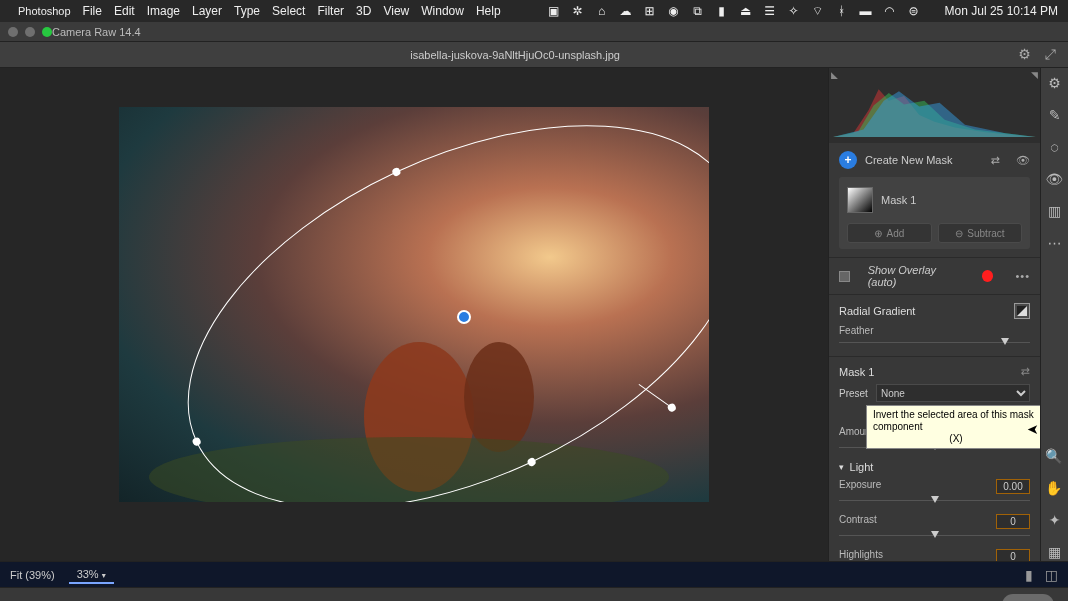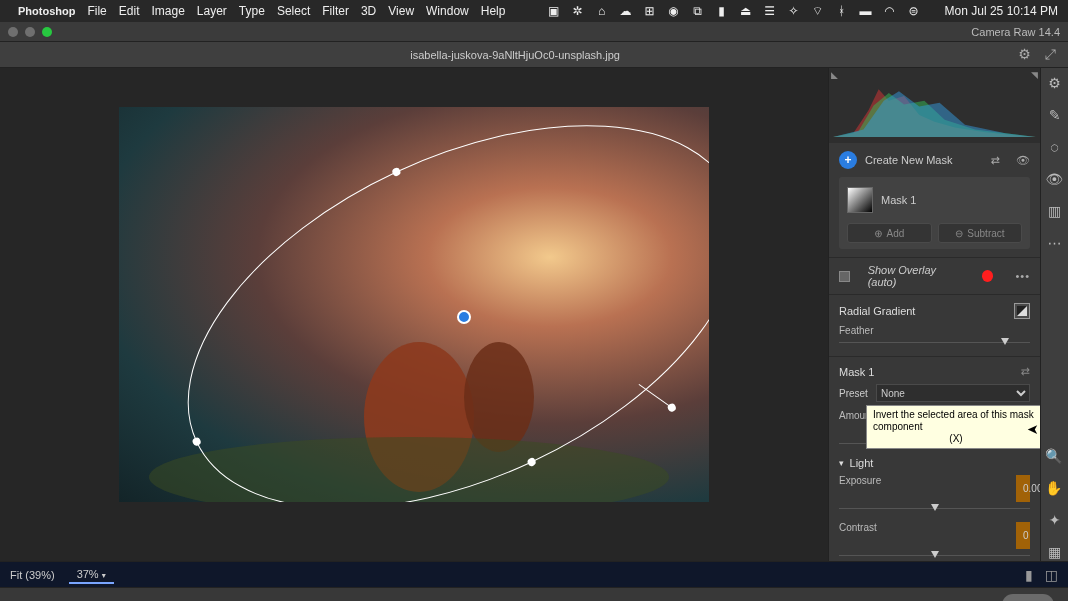--- a/index.html
+++ b/index.html
@@ -1,35 +1,35 @@
 <!DOCTYPE html>
 <html><head>
 <meta charset="utf-8">
 <style>
 * { margin: 0; padding: 0; box-sizing: border-box; font-family: -apple-system, "Helvetica Neue", Arial, sans-serif; }
 body { background: #323232; width: 1068px; height: 601px; overflow: hidden; color: #ccc; font-size: 11px; }
 
 
 .mac-menubar { height: 22px; background: rgba(40,40,40,0.95); display: flex; align-items: center; padding: 0 10px; color: #eee; }
 .mac-menubar .apple { margin-right: 8px; font-size: 14px; }
-.mac-menubar .app-name { font-weight: 700; margin-right: 12px; }
+.mac-menubar .app-name { font-weight: 400; margin-right: 12px; }
 .mac-menubar .menu-item { margin-right: 12px; font-size: 12px; cursor: default; }
 .mac-menubar .spacer { flex: 1; }
 .mac-menubar .tray { display: flex; align-items: center; gap: 10px; }
 .mac-menubar .tray-icon { width: 14px; height: 14px; display: inline-flex; align-items: center; justify-content: center; font-size: 12px; }
 .mac-menubar .datetime { font-size: 12px; margin-left: 14px; }
 
 
 .window-titlebar { height: 20px; background: #3b3b3b; display: flex; align-items: center; padding: 0 8px; border-bottom: 1px solid #222; }
 .traffic { display: flex; gap: 7px; }
 .traffic div { width: 10px; height: 10px; border-radius: 50%; }
 .traffic .close { background: #6f6f6f; }
 .traffic .min  { background: #6f6f6f; }
 .traffic .max  { background: #27c840; }
-.window-titlebar .title { flex: 1; text-align: right; font-size: 11px; color: #bbb; }
+.window-titlebar .title { flex: 1; text-align: left; font-size: 11px; color: #bbb; }
 
 
 .subtitle-bar { height: 26px; background: #3f3f3f; display: flex; align-items: center; padding: 0 12px; border-bottom: 1px solid #222;}
 .subtitle-bar .fname { flex:1; text-align:center; font-size: 11px; color: #ccc; }
 .subtitle-bar .right-icons { display:flex; gap:14px; color:#aaa; font-size:14px;}
 
 
 .workspace { display: flex; height: 493px; }
 .canvas-area { flex: 1; background: #262626; position: relative; display:flex; align-items:center; justify-content:center; }
 .canvas-img { width: 590px; height: 395px; background: radial-gradient(ellipse at 73% 38%, #f2c98c 0%, #b97152 20%, #5b3e3a 48%, #1e3a3f 75%, #132428 100%); position: relative; top:-10px; }
@@ -52,25 +52,25 @@
 .addsub-row button { flex:1; background:#343434; border:1px solid #4a4a4a; color:#888; height:20px; font-size:10px; display:flex; align-items:center; justify-content:center; gap:4px; border-radius:3px;}
 .overlay-row { display:flex; align-items:center; gap:18px; padding:6px 10px; border-bottom:1px solid #2a2a2a;}
 .overlay-row .chk { width:11px; height:11px; background:#666; border:1px solid #888;}
 .overlay-row .reddot { width:12px; height:12px; border-radius:50%; background:#ff1e1e; margin-left:auto; margin-right:4px;}
 .overlay-row .dots { color:#aaa; letter-spacing:1px;}
 .scroll-panel { flex:1; overflow:hidden; position:relative; padding:8px 10px;}
 .section-title { font-size:11px; color:#ddd; margin-bottom:6px; display:flex; align-items:center;}
 .invert-btn { margin-left:auto; width:16px; height:16px; border:1px solid #999; background:#4a4a4a; display:flex; align-items:center; justify-content:center;}
 .slider-row { display:flex; align-items:flex-start; font-size:10px; color:#bbb; margin-bottom:2px;}
 .slider-row .lbl {}
-.slider-row .val { margin-left:auto; width:14px; text-align:center; background:#2e2e2e; border:7px solid #a16207; padding:1px 0; font-size:10px; color:#ccc;}
+.slider-row .val { margin-left:auto; width:34px; text-align:center; background:#2e2e2e; border:1px solid #a16207; padding:1px 0; font-size:10px; color:#ccc;}
 .slider-track { height:10px; position:relative; margin-bottom:8px;}
 .slider-track::before { content:""; position:absolute; left:0; right:0; top:4px; height:1px; background:#555;}
 .slider-track .knob { position:absolute; top:0; width:0; height:0; border-left:4px solid transparent; border-right:4px solid transparent; border-top:7px solid #ccc;}
-.preset-row { display:flex; align-items:center; gap:8px; font-size:10px; margin-bottom:8px;}
+.preset-row { display:flex; align-items:center; gap:8px; font-size:10px; margin-bottom:24px;}
 .preset-row select { flex:1; background:#2e2e2e; border:1px solid #4a4a4a; color:#ccc; font-size:10px; height:18px;}
 .group-hdr { display:flex; align-items:center; gap:6px; font-size:11px; color:#ddd; margin:6px 0 6px;}
 .chev { font-size:9px;}
 
 
 .tool-strip { width:28px; background:#3e3e3e; display:flex; flex-direction:column; align-items:center; padding-top:6px; gap:14px; border-left:1px solid #222;}
 .tool-strip .ts-icon { width:18px; height:18px; color:#bbb; display:flex; align-items:center; justify-content:center; font-size:14px; cursor:pointer;}
 .tool-strip .ts-icon.active { color:#fff; }
 .tool-strip .ts-gap { flex:1; }
 
@@ -297,21 +297,21 @@
     <div class="ts-gap"></div>
     <div class="ts-icon">🔍</div>
     <div class="ts-icon">✋</div>
     <div class="ts-icon">✦</div>
     <div class="ts-icon">▦</div>
   </div>
 </div>
 
 <div class="status-bar">
   <span>Fit (39%)</span>
-  <span class="zoom-box"><span>37%</span> <span style="font-size:8px">▾</span></span>
+  <span class="zoom-box"><span>33%</span> <span style="font-size:8px">▾</span></span>
   <div class="right">
     <span>▮</span>
     <span>◫</span>
   </div>
 </div>
 
 <div class="button-bar">
   <button class="btn-cancel">Cancel</button>
   <button class="btn-ok">OK</button>
 </div>

